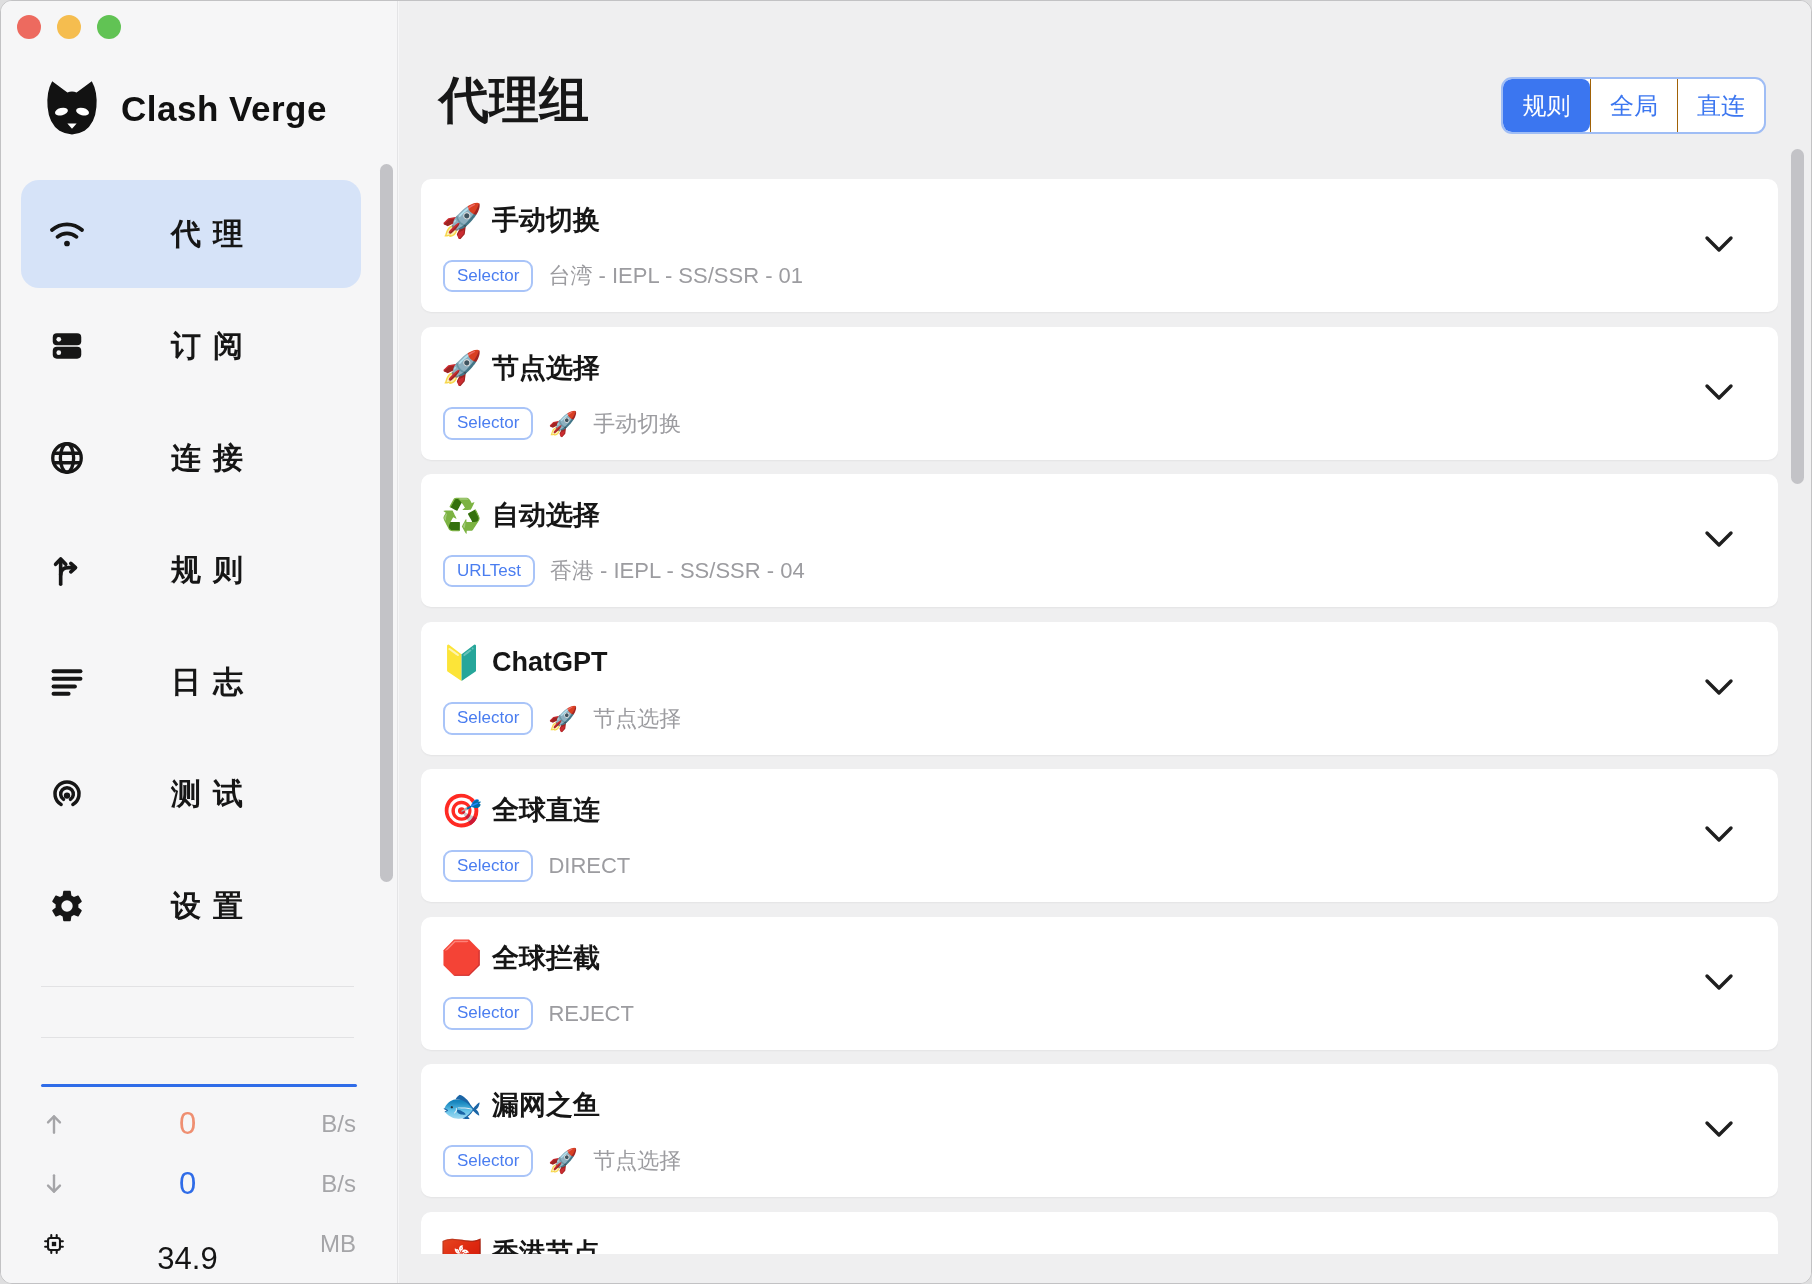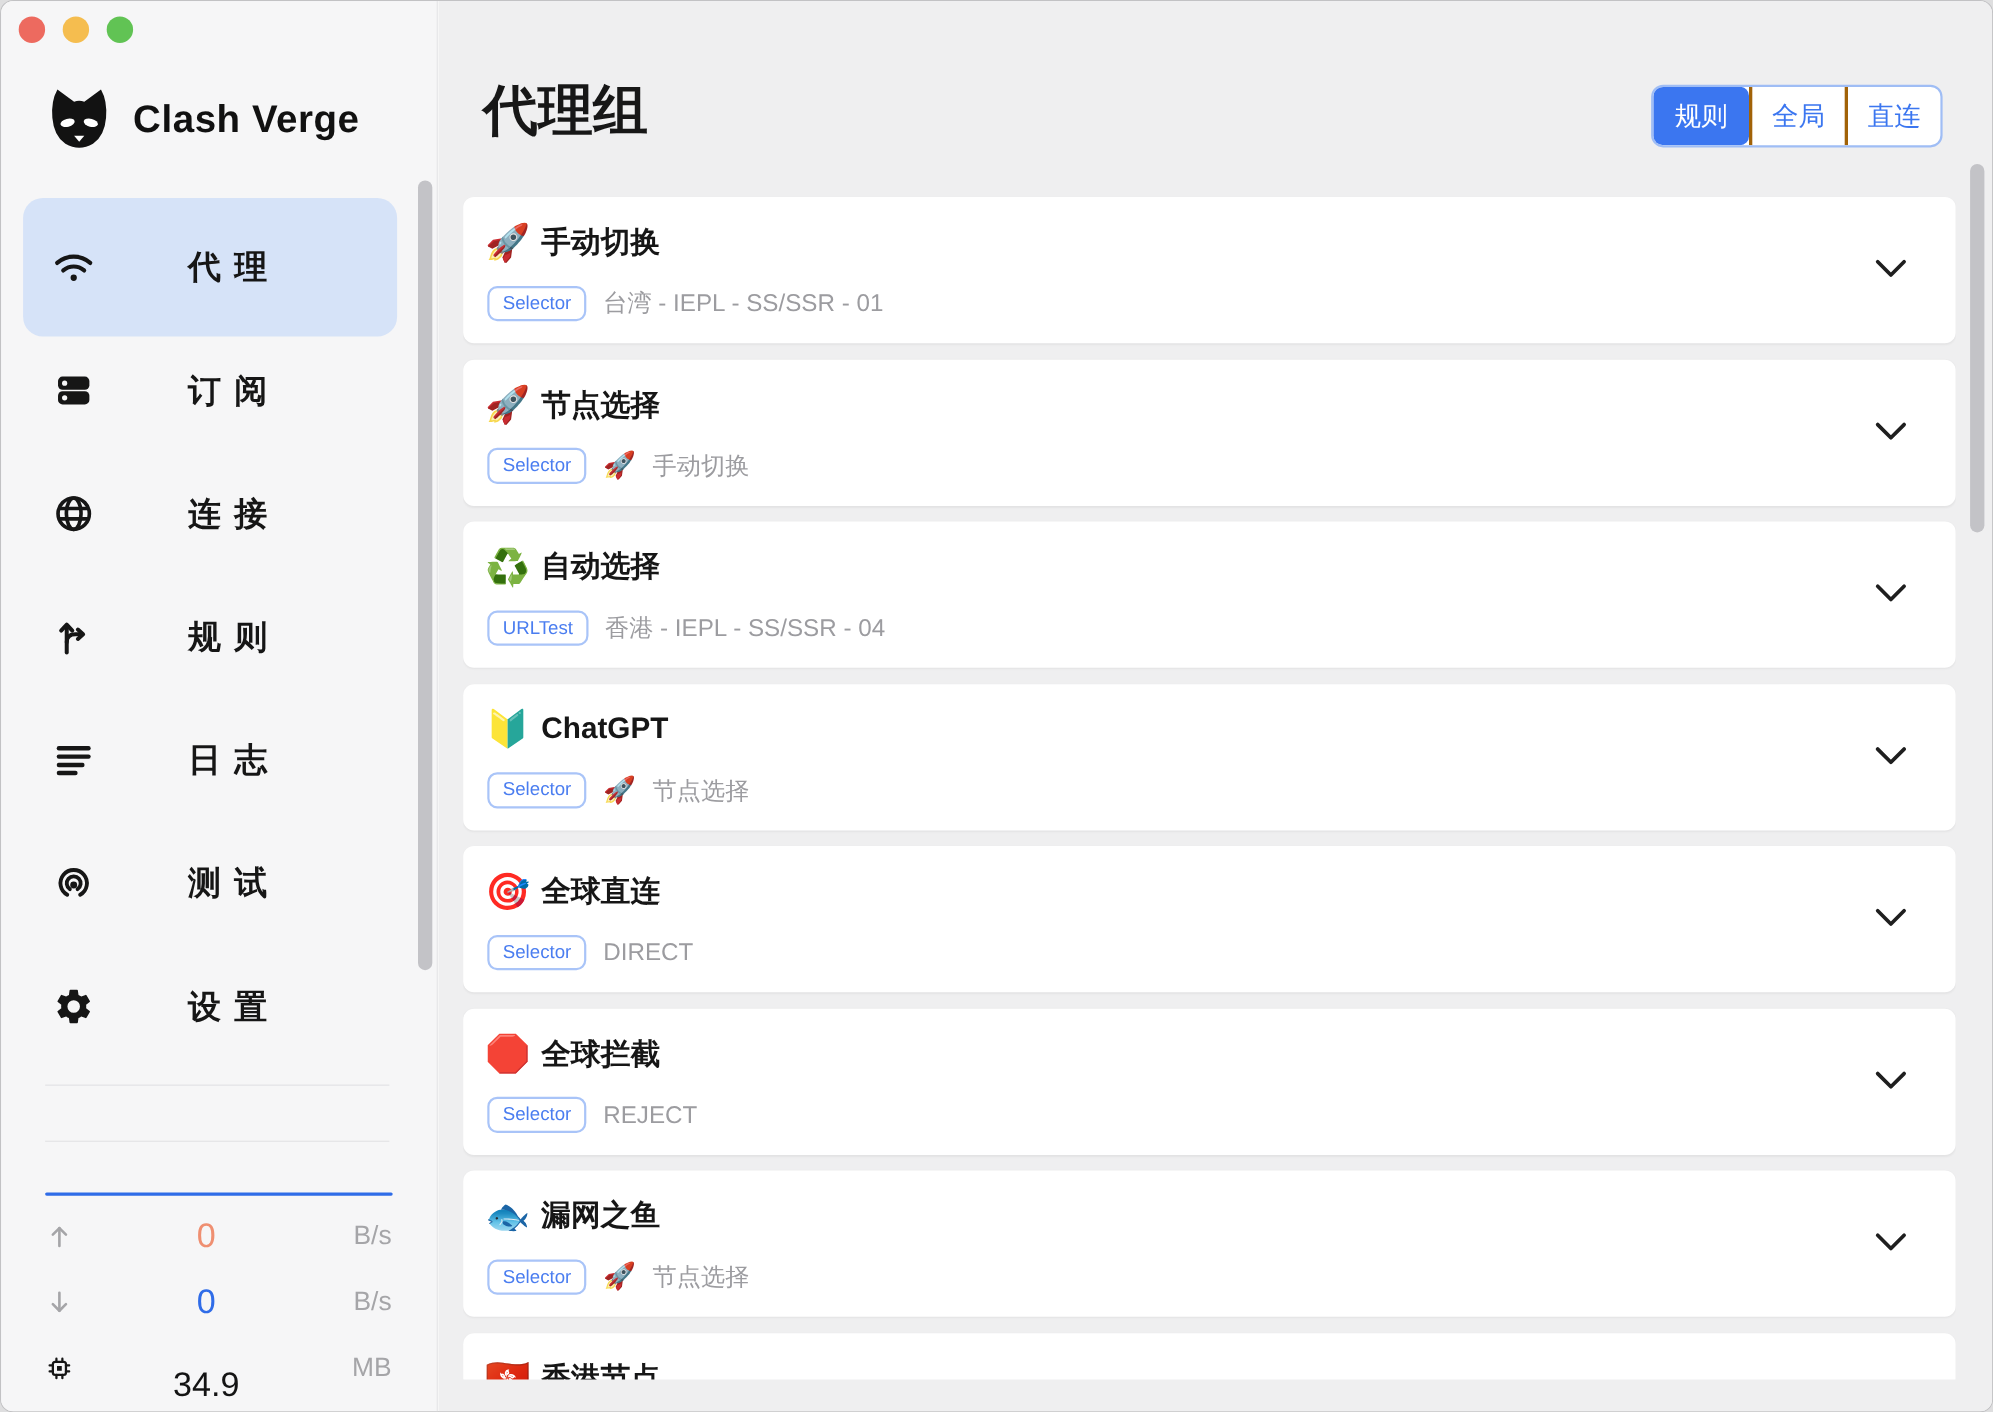--- a/index.html
+++ b/index.html
@@ -14,21 +14,21 @@
              background:#f6f6f7; border-right:1px solid #e4e4e6; }
   .tl { position:absolute; top:14px; width:24px; height:24px; border-radius:50%; }
   .tl.red { left:16px; background:var(--traffic-red,#ed6a5f); }
   .tl.yellow { left:56px; background:var(--traffic-yellow,#f5bd4f); }
   .tl.green { left:96px; background:var(--traffic-green,#61c354); }
 
   .logo { position:absolute; left:38px; top:74px; height:68px; display:flex; align-items:center; gap:16px;text-align:right; }
   .logo svg { width:66px; height:66px; }
   .logo-text { font-size:35px; font-weight:700; color:#111; letter-spacing:0.5px; }
 
-  .nav-item { position:absolute; left:20px; width:340px; height:126px; border-radius:18px;
+  .nav-item { position:absolute; left:20px; width:340px; height:108px; border-radius:18px;
               display:flex; align-items:center; cursor:pointer; color:#161616; }
   .nav-item.active { background:#d6e3f8; }
   .nav-icon { margin-left:26px; width:40px; height:40px; flex:none; display:flex; align-items:center; justify-content:center; }
   .nav-icon svg { width:38px; height:38px; }
   .nav-label { flex:1; text-align:center; padding-right:34px; font-size:30px; font-weight:600; letter-spacing:12px; text-indent:12px; }
 
   .sb-divider { position:absolute; left:40px; width:313px; height:1px; background:#e2e2e4; }
   .sb-blue-line { position:absolute; left:40px; width:316px; height:3px; background:var(--down-blue,#2f6ce8); border-radius:2px; }
 
   .stat-row { position:absolute; left:40px; width:315px; height:38px; display:flex; align-items:center; }
@@ -43,21 +43,21 @@
   .sb-left-scroll { position:absolute; left:379px; top:163px; width:13px; height:718px;
                     border-radius:7px; background:#c3c3c7; }
 
   
   .main { position:absolute; left:398px; top:0; right:0; bottom:0; background:#efeff0; }
   .page-title { position:absolute; left:40px; top:66px; font-size:50px; font-weight:700; color:#171717; }
 
   .mode-tabs { position:absolute; right:45px; top:76px; height:57px; display:flex;
                border:2px solid #9fbdf5; border-radius:11px; overflow:hidden; background:#fff; }
   .mode-tab { width:87px; display:flex; align-items:center; justify-content:center;
-              font-size:24px; color:var(--accent,#3b76f0); cursor:pointer; border-left:3px solid #a16207; }
+              font-size:24px; color:var(--accent,#3b76f0); cursor:pointer; border-left:1px solid #a16207; }
   .mode-tab:first-child { border-left:none; }
   .mode-tab.active { background:var(--accent,#3b76f0); color:#fff; border-radius:8px; }
 
   .group-viewport { position:absolute; left:22px; top:160px; width:1357px; height:1093px; overflow:hidden; }
   .card { position:relative; height:133px; margin-top:14.5px; background:#fff; border-radius:10px;
           box-shadow:0 1px 2px rgba(0,0,0,0.05); cursor:pointer; }
   .card:first-child { margin-top:18px; }
 
   .g-title { position:absolute; left:20px; top:20px; height:42px; display:flex; align-items:center; gap:10px; }
   .g-emoji { font-size:33px; line-height:1; }

